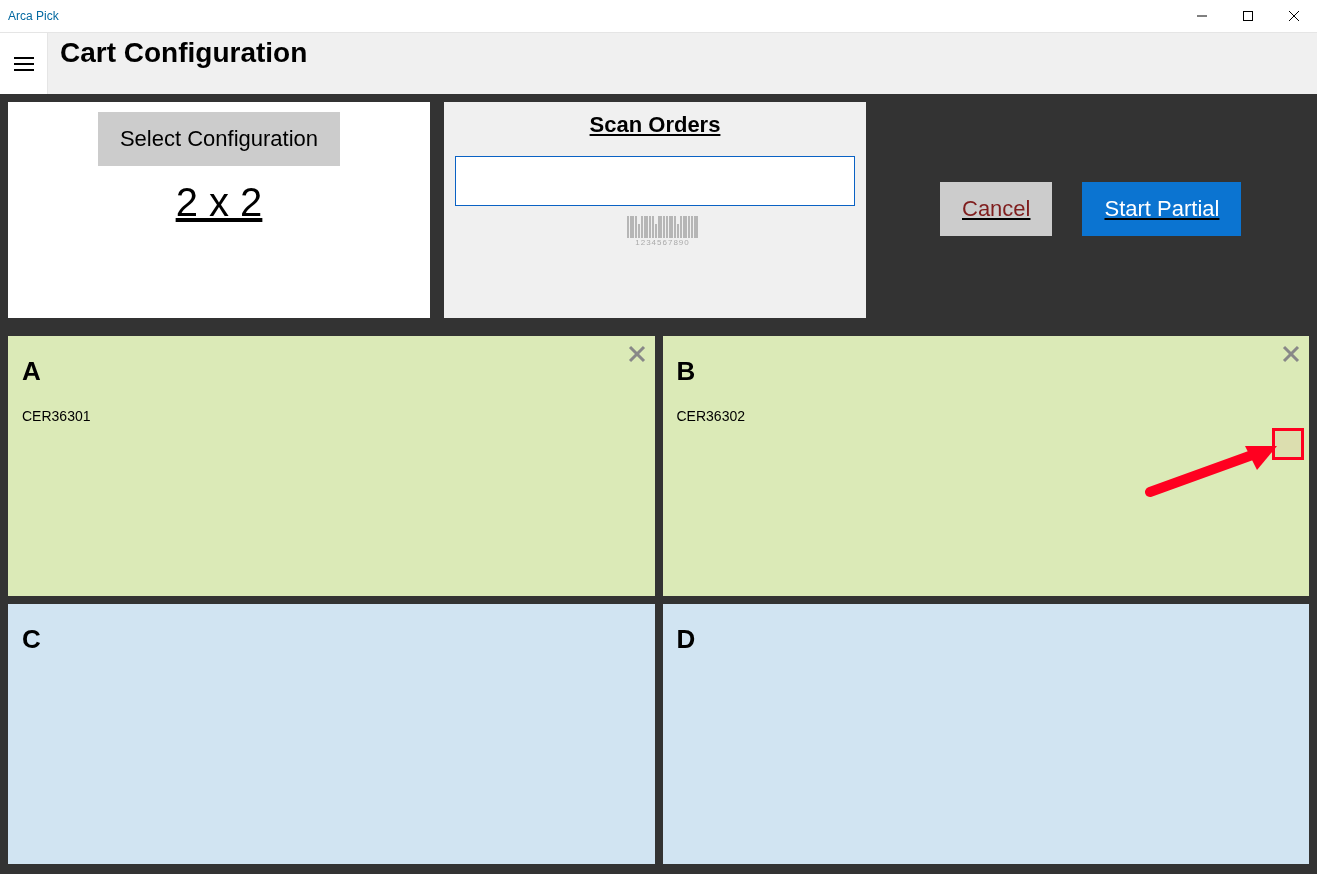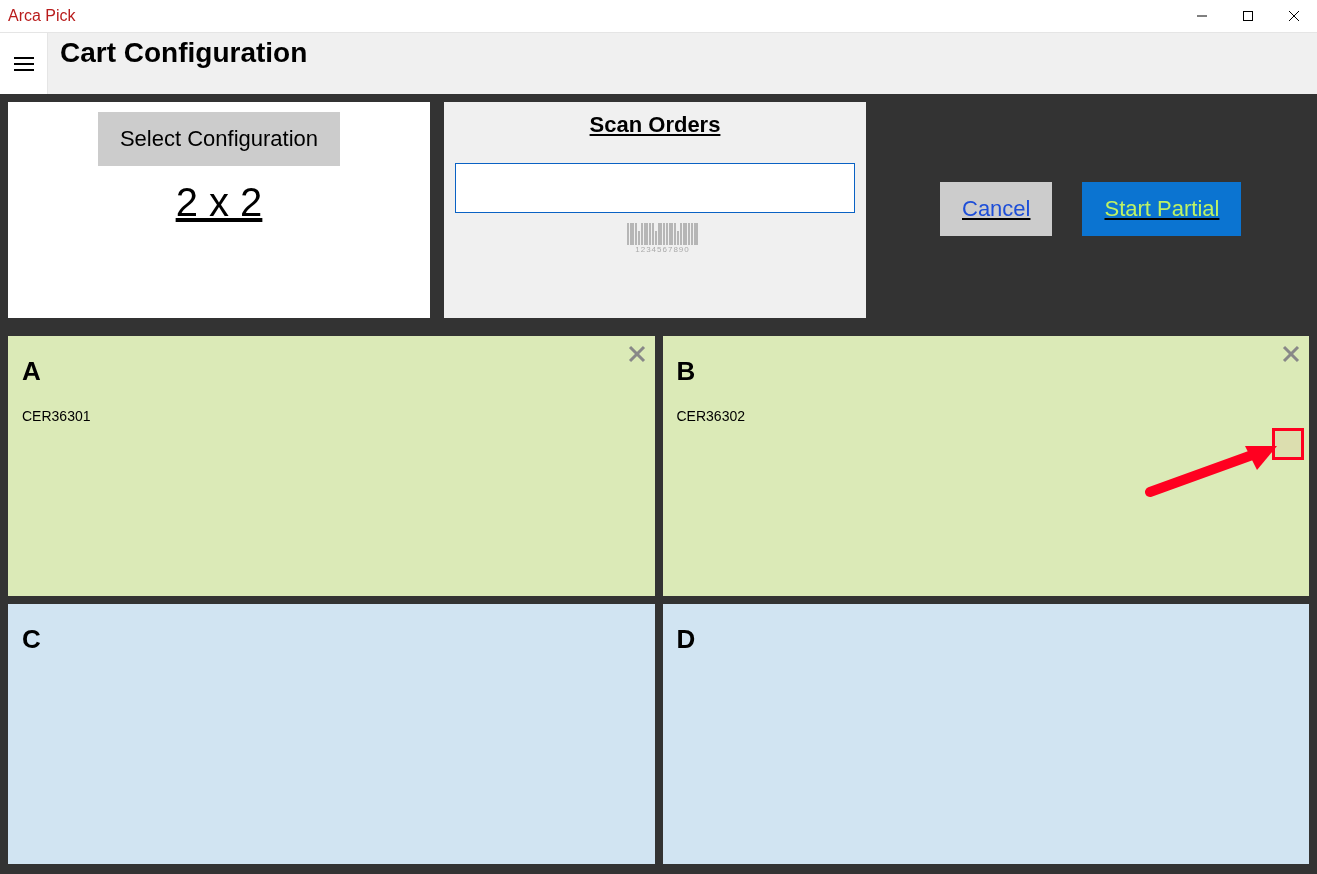--- a/index.html
+++ b/index.html
@@ -7,21 +7,21 @@
 
   
   .titlebar {
     height: 32px;
     display: flex;
     align-items: center;
     justify-content: space-between;
     padding: 0 0 0 8px;
     background: #fff;
   }
-  .titlebar .title { font-size: 16px; color: #b91c1c; }
+  .titlebar .title { font-size: 12px; color: #0369a1; }
   .win-controls { display: flex; height: 100%; }
   .win-btn {
     width: 46px; height: 32px;
     display: flex; align-items: center; justify-content: center;
     font-size: 14px;
   }
   .win-btn svg { stroke: #000; }
 
   
   .header {
@@ -85,21 +85,21 @@
   .scan-panel {
     width: 422px;
     height: 216px;
     background: #f0f0f0;
     text-align: center;
     padding: 10px 10px 0 10px;
   }
   .scan-title {
     font-size: 22px;
     font-weight: 700;
-    margin-bottom: 25px;
+    margin-bottom: 18px;
   }
   .scan-input {
     width: 400px;
     height: 50px;
     border: 1px solid #0a62c4;
     background: #fff;
     font-size: 20px;
     padding: 0 10px;
     outline: none;
   }
@@ -125,29 +125,29 @@
 
   .action-buttons {
     display: flex;
     align-items: center;
     gap: 30px;
     margin-left: 60px;
     margin-top: 80px;
   }
   .btn-cancel {
     background: #ccc;
-    color: #1d4ed8;
+    color: #7f1d1d;
     border: none;
     font-size: 22px;
     padding: 14px 22px;
     cursor: pointer;
   }
   .btn-start {
     background: #0b74d1;
-    color: #bef264;
+    color: #ffffff;
     border: none;
     font-size: 22px;
     padding: 14px 22px;
     cursor: pointer;
   }
 
   
   .slot-grid {
     margin-top: 18px;
     display: grid;

